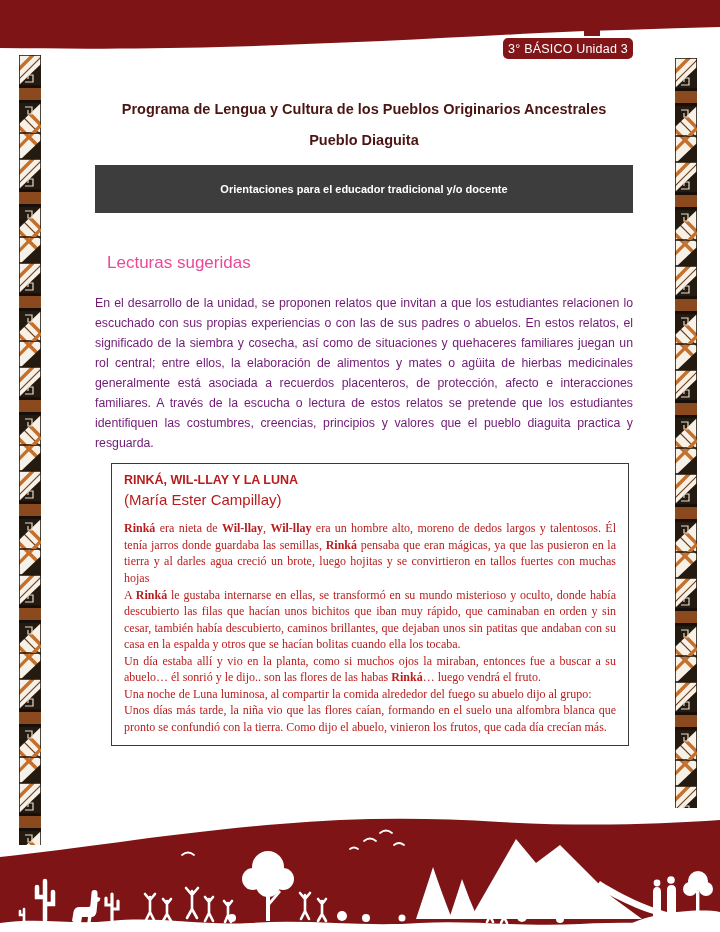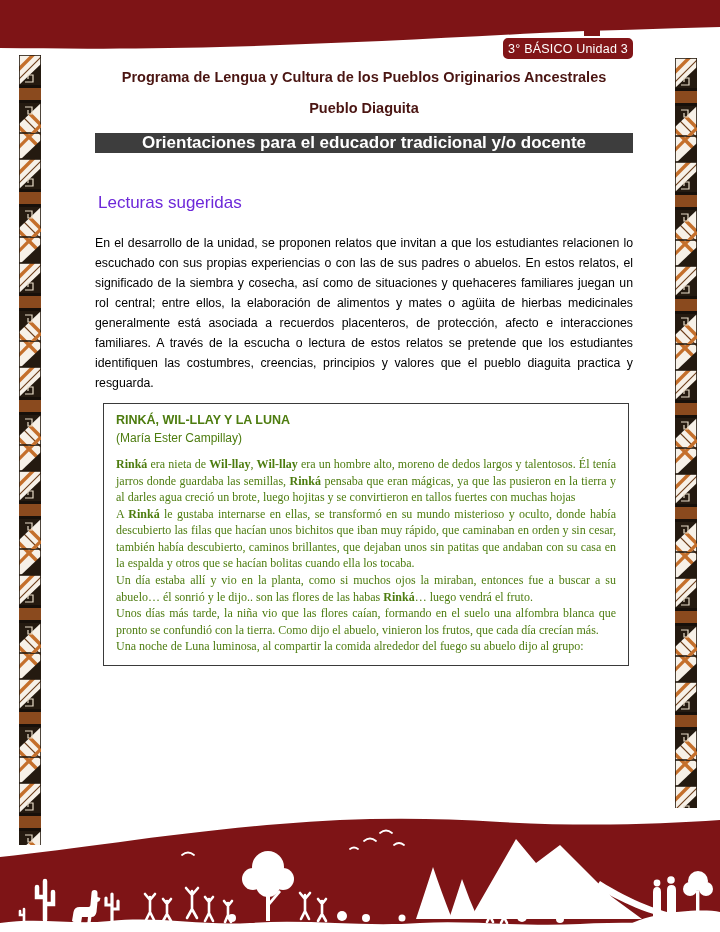--- a/index.html
+++ b/index.html
@@ -14,32 +14,32 @@
   .unit-badge{position:absolute;left:501px;top:36px;width:134px;height:25px;background:#811518;
     border:2px solid #ffffff;border-radius:7px;display:flex;align-items:center;justify-content:center;
     color:#ffffff;font-size:12.5px;letter-spacing:.2px;box-sizing:border-box;}
 
   
   .strip{position:absolute;width:22px;}
   .strip.left{left:19px;top:55px;height:790px;}
   .strip.right{left:675px;top:58px;height:750px;}
 
   
-  .content{position:absolute;left:95px;top:68px;width:538px;color:#222;}
+  .content{position:absolute;left:95px;top:100px;width:538px;color:#222;}
   .doc-title{margin:0;text-align:center;font-size:14.5px;font-weight:bold;color:#4a1512;line-height:1.25;}
   .doc-subtitle{margin:14px 0 14px 0;text-align:center;font-size:14.5px;font-weight:bold;color:#4a1512;}
-  .banner{margin-top:17px;height:20px;background:#3D3D3D;display:flex;align-items:center;justify-content:center;
-    color:#ffffff;font-weight:bold;font-size:17px;}
-  .section-heading{margin:40px 0 0 3px;font-size:17px;font-weight:normal;color:#6d28d9;}
-  .intro{margin:20px 0 0 0;font-size:12.3px;line-height:1.63;text-align:justify;color:#000000;}
-
-  .story-box{margin:10px 4px 0 8px;border:1.2px solid #3a3a3a;padding:8px 12px 10px 12px;
-    font-size:12px;line-height:1.38;color:#4d7c0f;}
+  .banner{margin-top:17px;height:48px;background:#3D3D3D;display:flex;align-items:center;justify-content:center;
+    color:#ffffff;font-weight:bold;font-size:11px;}
+  .section-heading{margin:40px 0 0 12px;font-size:17px;font-weight:normal;color:#ec4899;}
+  .intro{margin:20px 0 0 0;font-size:12.3px;line-height:1.63;text-align:justify;color:#701a75;}
+
+  .story-box{margin:10px 4px 0 16px;border:1.2px solid #3a3a3a;padding:8px 12px 10px 12px;
+    font-size:12px;line-height:1.38;color:#b91c1c;}
   .story-title{font-weight:bold;font-size:12.5px;}
-  .story-author{font-size:12px;margin-bottom:10px;}
+  .story-author{font-size:15px;margin-bottom:10px;}
   .story-body p{margin:0;text-align:justify;font-family:Liberation Serif, serif;}
 
   
   .footer-art{position:absolute;left:0;bottom:0;width:720px;height:115px;}
 </style>
 </head>
 <body>
 
 <div class="page">
 
@@ -121,22 +121,22 @@
     <h3 class="section-heading">Lecturas sugeridas</h3>
     <p class="intro">En el desarrollo de la unidad, se proponen relatos que invitan a que los estudiantes relacionen lo escuchado con sus propias experiencias o con las de sus padres o abuelos. En estos relatos, el significado de la siembra y cosecha, así como de situaciones y quehaceres familiares juegan un rol central; entre ellos, la elaboración de alimentos y mates o agüita de hierbas medicinales generalmente está asociada a recuerdos placenteros, de protección, afecto e interacciones familiares. A través de la escucha o lectura de estos relatos se pretende que los estudiantes identifiquen las costumbres, creencias, principios y valores que el pueblo diaguita practica y resguarda.</p>
 
     <div class="story-box">
       <div class="story-title">RINKÁ, WIL-LLAY Y LA LUNA</div>
       <div class="story-author">(María Ester Campillay)</div>
       <div class="story-body">
           <p><b>Rinká</b><span> era nieta de </span><b>Wil-llay</b><span>, </span><b>Wil-llay</b><span> era un hombre alto, moreno de dedos largos y talentosos. Él tenía jarros donde guardaba las semillas, </span><b>Rinká</b><span> pensaba que eran mágicas, ya que las pusieron en la tierra y al darles agua creció un brote, luego hojitas y se convirtieron en tallos fuertes con muchas hojas</span></p>
           <p><span>A </span><b>Rinká</b><span> le gustaba internarse en ellas, se transformó en su mundo misterioso y oculto, donde había descubierto las filas que hacían unos bichitos que iban muy rápido, que caminaban en orden y sin cesar, también había descubierto, caminos brillantes, que dejaban unos sin patitas que andaban con su casa en la espalda y otros que se hacían bolitas cuando ella los tocaba.</span></p>
           <p><span>Un día estaba allí y vio en la planta, como si muchos ojos la miraban, entonces fue a buscar a su abuelo… él sonrió y le dijo.. son las flores de las habas </span><b>Rinká</b><span>… luego vendrá el fruto.</span></p>
+          <p><span>Una noche de Luna luminosa, al compartir la comida alrededor del fuego su abuelo dijo al grupo:</span></p>
           <p><span>Unos días más tarde, la niña vio que las flores caían, formando en el suelo una alfombra blanca que pronto se confundió con la tierra. Como dijo el abuelo, vinieron los frutos, que cada día crecían más.</span></p>
-          <p><span>Una noche de Luna luminosa, al compartir la comida alrededor del fuego su abuelo dijo al grupo:</span></p>
         </div>
     </div>
   </div>
 
   <svg class="footer-art" viewBox="0 0 720 115" preserveAspectRatio="none">
     <path fill="#7E1416" d="M0,40 C80,32 170,16 280,7 C350,1 420,0 500,5 C590,10 660,7 720,3 L720,115 H0 Z"></path>
     <g fill="#ffffff" stroke="none">
 
       <path d="M0,106 C40,100 70,108 110,104 C160,99 200,109 250,106 C310,102 360,110 420,106 C470,103 520,110 580,107 C630,104 680,108 720,103 L720,115 H0 Z"></path>
       <path d="M618,115 C640,95 700,91 720,95 L720,115 Z"></path>

